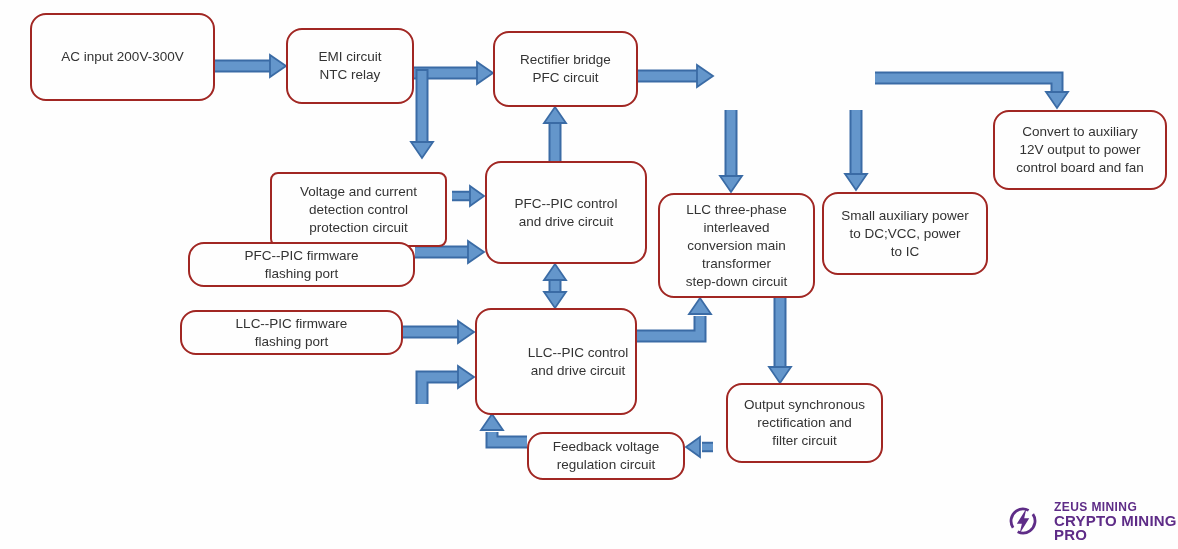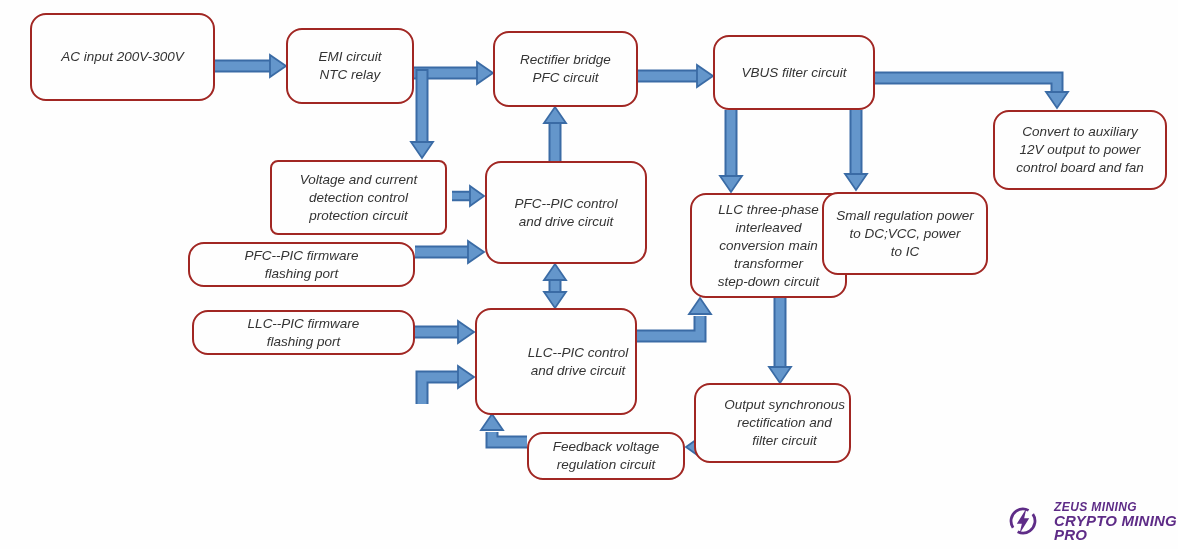--- a/index.html
+++ b/index.html
@@ -1,18 +1,18 @@
 <!DOCTYPE html>
 <html style="--box-border: #a12723; --arrow-fill: #6496cb; --arrow-outline: #3a6ba5; --text: #333333; --logo: #5e2c87;"><head>
 <meta charset="utf-8">
 <style>
   html,body{margin:0;padding:0;background:#ffffff;}
   .stage{
     position:relative;width:1178px;height:549px;background:#fefefe;overflow:hidden;
-    font-family:"Liberation Sans","DejaVu Sans",sans-serif;color:var(--text,#333);font-style:italic;
+    font-family:"Liberation Sans","DejaVu Sans",sans-serif;color:var(--text,#333);
   }
   .arrows{position:absolute;left:0;top:0;}
   .shaft-o{stroke:var(--arrow-outline);stroke-width:13;fill:none;stroke-linejoin:miter;stroke-linecap:butt;}
   .shaft-i{stroke:var(--arrow-fill);stroke-width:9;fill:none;stroke-linejoin:miter;stroke-linecap:butt;}
   .head{fill:var(--arrow-fill);stroke:var(--arrow-outline);stroke-width:1.8;stroke-linejoin:miter;}
   .sm .shaft-o{stroke-width:10.5;}
   .sm .shaft-i{stroke-width:6.5;}
   .box{
     position:absolute;display:flex;align-items:center;justify-content:center;
     background:#fefefe;border:2.5px solid var(--box-border,#a12723);border-radius:16px;
@@ -134,46 +134,45 @@
         <path class="shaft-i" d="M527,442 L492,442 L492,432"></path>
       <polygon class="head" points="481,430 503,430 492,414"></polygon>
     </g>
   </svg>
 
   <div class="box" style="left:30px;top:13px;width:185px;height:88px;"><span>AC input 200V-300V</span></div>
   <div class="box" style="left:493px;top:31px;width:145px;height:76px;"><span>Rectifier bridge
 PFC circuit</span></div>
   <div class="box" style="left:286px;top:28px;width:128px;height:76px;"><span>EMI circuit
 NTC relay</span></div>
-  <div class="box" style="left:713px;top:35px;width:162px;height:75px;"><span>VBUS filter circuit</span></div>
   <div class="box" style="left:993px;top:110px;width:174px;height:80px;"><span>Convert to auxiliary
 12V output to power
 control board and fan</span></div>
-  <div class="box" style="left:270px;top:160px;width:177px;height:75px;border-radius:8px;"><span>Voltage and current
+  <div class="box" style="left:270px;top:172px;width:177px;height:75px;border-radius:8px;"><span>Voltage and current
 detection control
 protection circuit</span></div>
   <div class="box" style="left:188px;top:242px;width:227px;height:45px;"><span>PFC--PIC firmware
 flashing port</span></div>
   <div class="box" style="left:485px;top:161px;width:162px;height:103px;"><span>PFC--PIC control
 and drive circuit</span></div>
-  <div class="box" style="left:690px;top:193px;width:157px;height:105px;"><span>LLC three-phase
+  <div class="box" style="left:658px;top:193px;width:157px;height:105px;"><span>LLC three-phase
 interleaved
 conversion main
 transformer
 step-down circuit</span></div>
-  <div class="box" style="left:822px;top:192px;width:166px;height:83px;"><span>Small regulation power
+  <div class="box" style="left:822px;top:192px;width:166px;height:83px;"><span>Small auxiliary power
 to DC;VCC, power
 to IC</span></div>
-  <div class="box" style="left:192px;top:310px;width:223px;height:45px;align-items:center;"><span>LLC--PIC firmware
+  <div class="box" style="left:180px;top:310px;width:223px;height:45px;align-items:center;"><span>LLC--PIC firmware
 flashing port</span></div>
   <div class="box" style="left:475px;top:308px;width:162px;height:107px;padding-left:48px;"><span>LLC--PIC control
 and drive circuit</span></div>
   <div class="box" style="left:527px;top:432px;width:158px;height:48px;"><span>Feedback voltage
 regulation circuit</span></div>
-  <div class="box" style="left:694px;top:383px;width:157px;height:80px;justify-content:flex-end;"><span>Output synchronous
+  <div class="box" style="left:726px;top:383px;width:157px;height:80px;"><span>Output synchronous
 rectification and
 filter circuit</span></div>
 
   <div class="logo">
     <svg width="44" height="46" viewBox="0 0 44 46">
       <circle cx="22" cy="23" r="15.5" fill="none" stroke="#5e2c87" stroke-width="3.6" stroke-dasharray="40.7 8 40.7 8" transform="rotate(-35 22 23)"></circle>
       <polygon points="26.5,6.5 14,26.5 20.5,26.5 17.5,39.5 30,19.5 23.5,19.5" fill="#5e2c87"></polygon>
     </svg>
     <div class="logo-text">
       <span class="logo-brand">ZEUS MINING</span>

